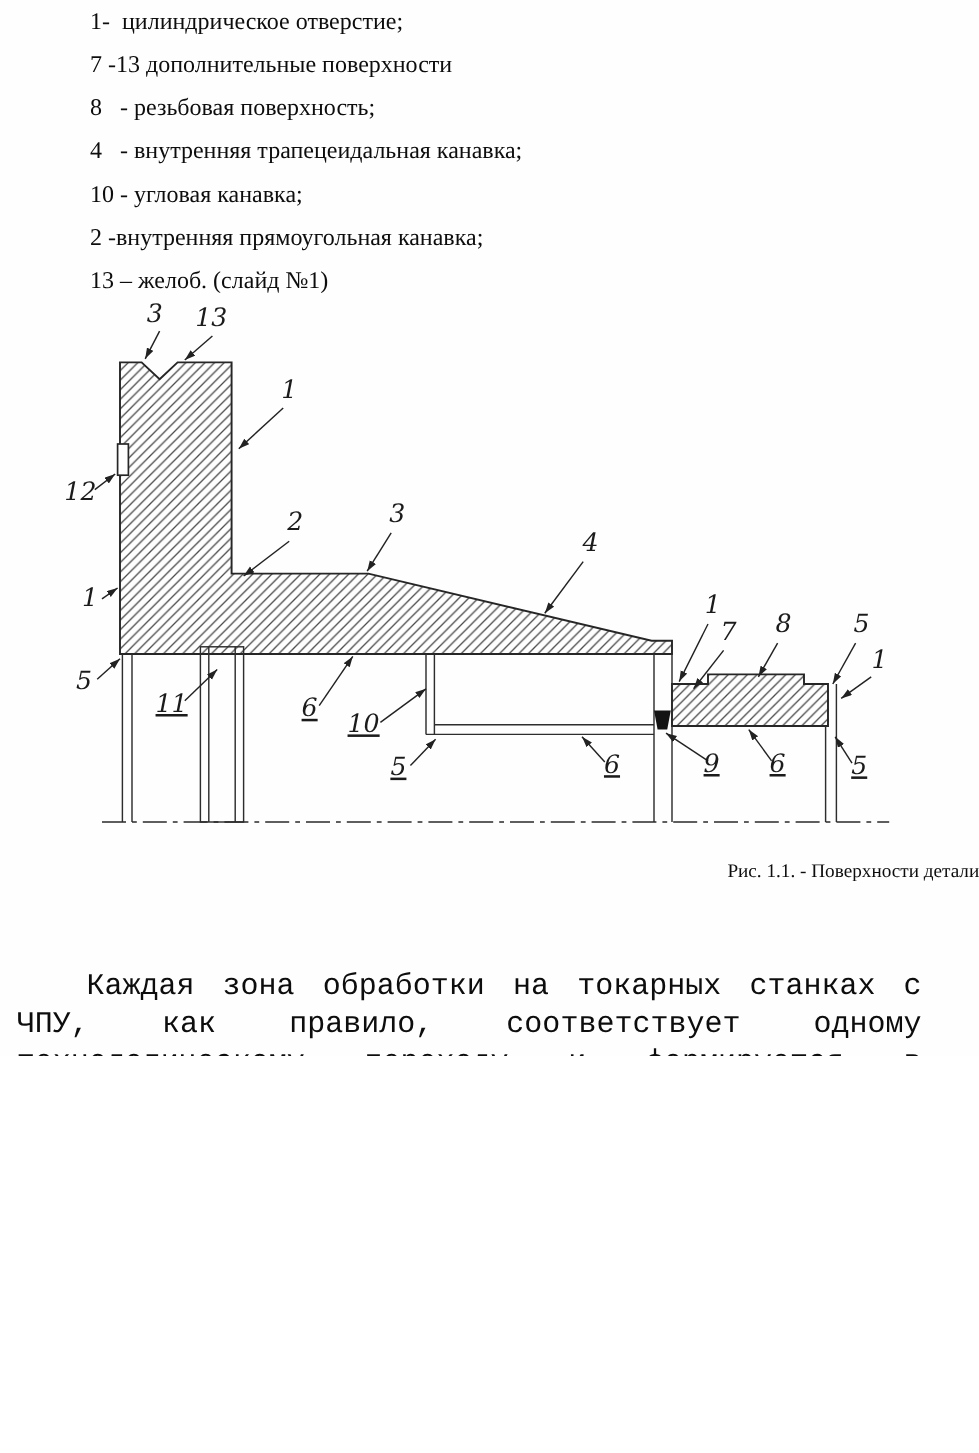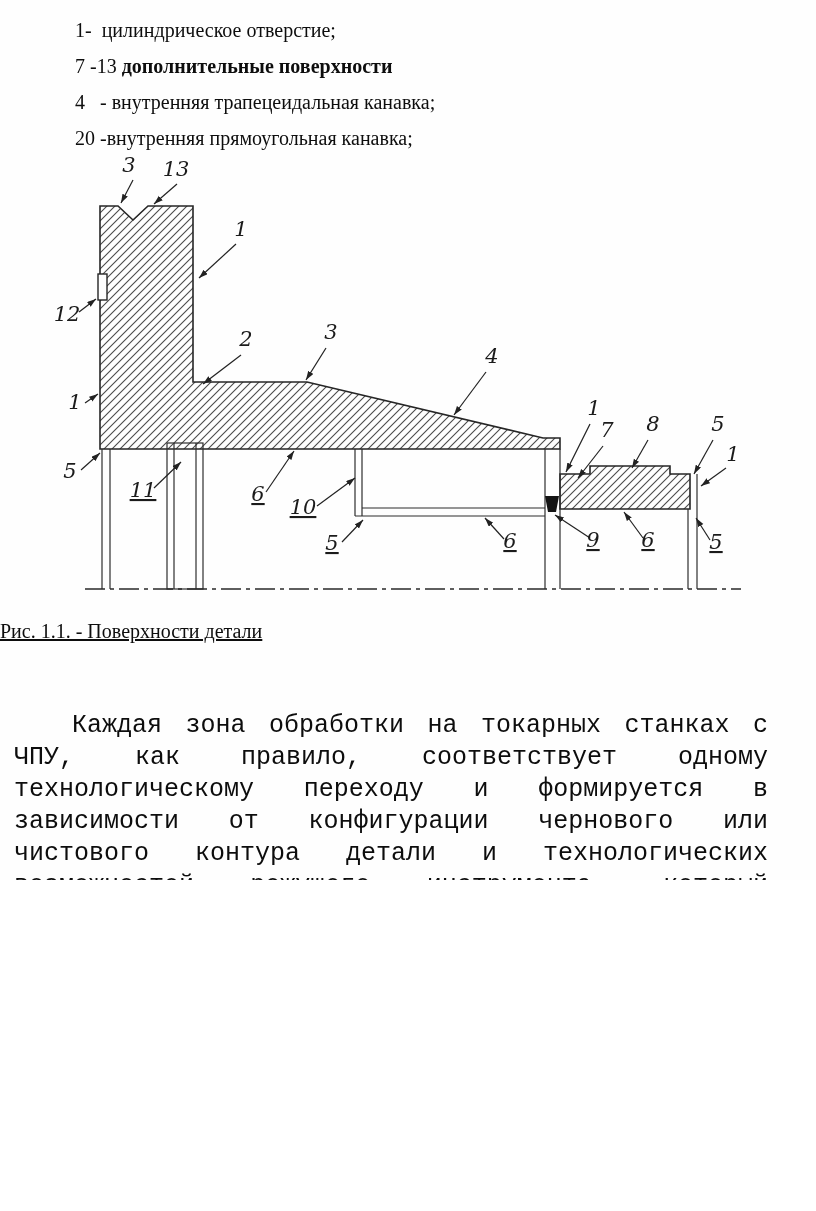--- a/index.html
+++ b/index.html
@@ -1,45 +1,48 @@
 <!DOCTYPE html>
 <html><head>
 <meta charset="utf-8">
 <style>
   html,body{margin:0;padding:0;background:#ffffff;}
   .page{
     width:816px;height:880px;box-sizing:border-box;
     background:#fefefe;color:#0d0d0d;overflow:hidden;
-    font-family:"Liberation Serif", serif;padding-top:12px;position:relative;
+    font-family:"Liberation Serif", serif;padding-top:0;position:relative;
   }
   .list{padding-left:75px;font-size:20px;}
   .list-item{line-height:36px;white-space:pre-wrap;}
-  .list-item .bold{font-weight:bold;}
+  .list-item .bold{font-weight:normal;}
   .figure{margin-left:45px;width:700px;height:452px;}
-  .caption{text-align:left;font-size:20px;line-height:26px;margin-top:10px;text-decoration:underline;}
+  .caption{text-align:right;font-size:16px;line-height:26px;margin-top:10px;}
   .body-par{
     margin:66px 48px 0 14px;font-size:25px;line-height:32px;
     text-align:justify;text-indent:58px;font-family:Liberation Mono, monospace;
   }
   
   .outline{stroke:#262626;stroke-width:1.6;}
   .thin{stroke:#2d2d2d;stroke-width:1.2;fill:none;}
   .ld{stroke:#222222;stroke-width:1.2;fill:none;}
   .co{font-family:"DejaVu Serif", serif;font-style:italic;font-size:21px;fill:#1b1b1b;}
 </style>
 </head>
 <body>
 
 <div class="page">
 
   <div class="list">
     <div class="list-item"><span>1-  цилиндрическое отверстие;</span></div>
     <div class="list-item"><span>7 -13 </span><span class="bold">дополнительные поверхности</span></div>
+    <div class="list-item"><span>8   - резьбовая поверхность;</span></div>
     <div class="list-item"><span>4   - внутренняя трапецеидальная канавка;</span></div>
-    <div class="list-item"><span>20 -внутренняя прямоугольная канавка;</span></div>
+    <div class="list-item"><span>10 - угловая канавка;</span></div>
+    <div class="list-item"><span>2 -внутренняя прямоугольная канавка;</span></div>
+    <div class="list-item"><span>13 – желоб. (слайд №1)</span></div>
   </div>
 
   <div class="figure">
     <svg width="700" height="452" viewBox="0 0 700 452">
       <defs>
         <pattern id="hatch" width="8" height="8" patternUnits="userSpaceOnUse">
           <path d="M-2,10 L10,-2 M-2,2 L2,-2 M6,10 L10,6" stroke="#4a4a4a" stroke-width="1.1"></path>
         </pattern>
         <marker id="arr" markerWidth="10" markerHeight="8" refX="9" refY="3" orient="auto" markerUnits="userSpaceOnUse">
           <path d="M0,0 L9,3 L0,6 Z" fill="#222"></path>

